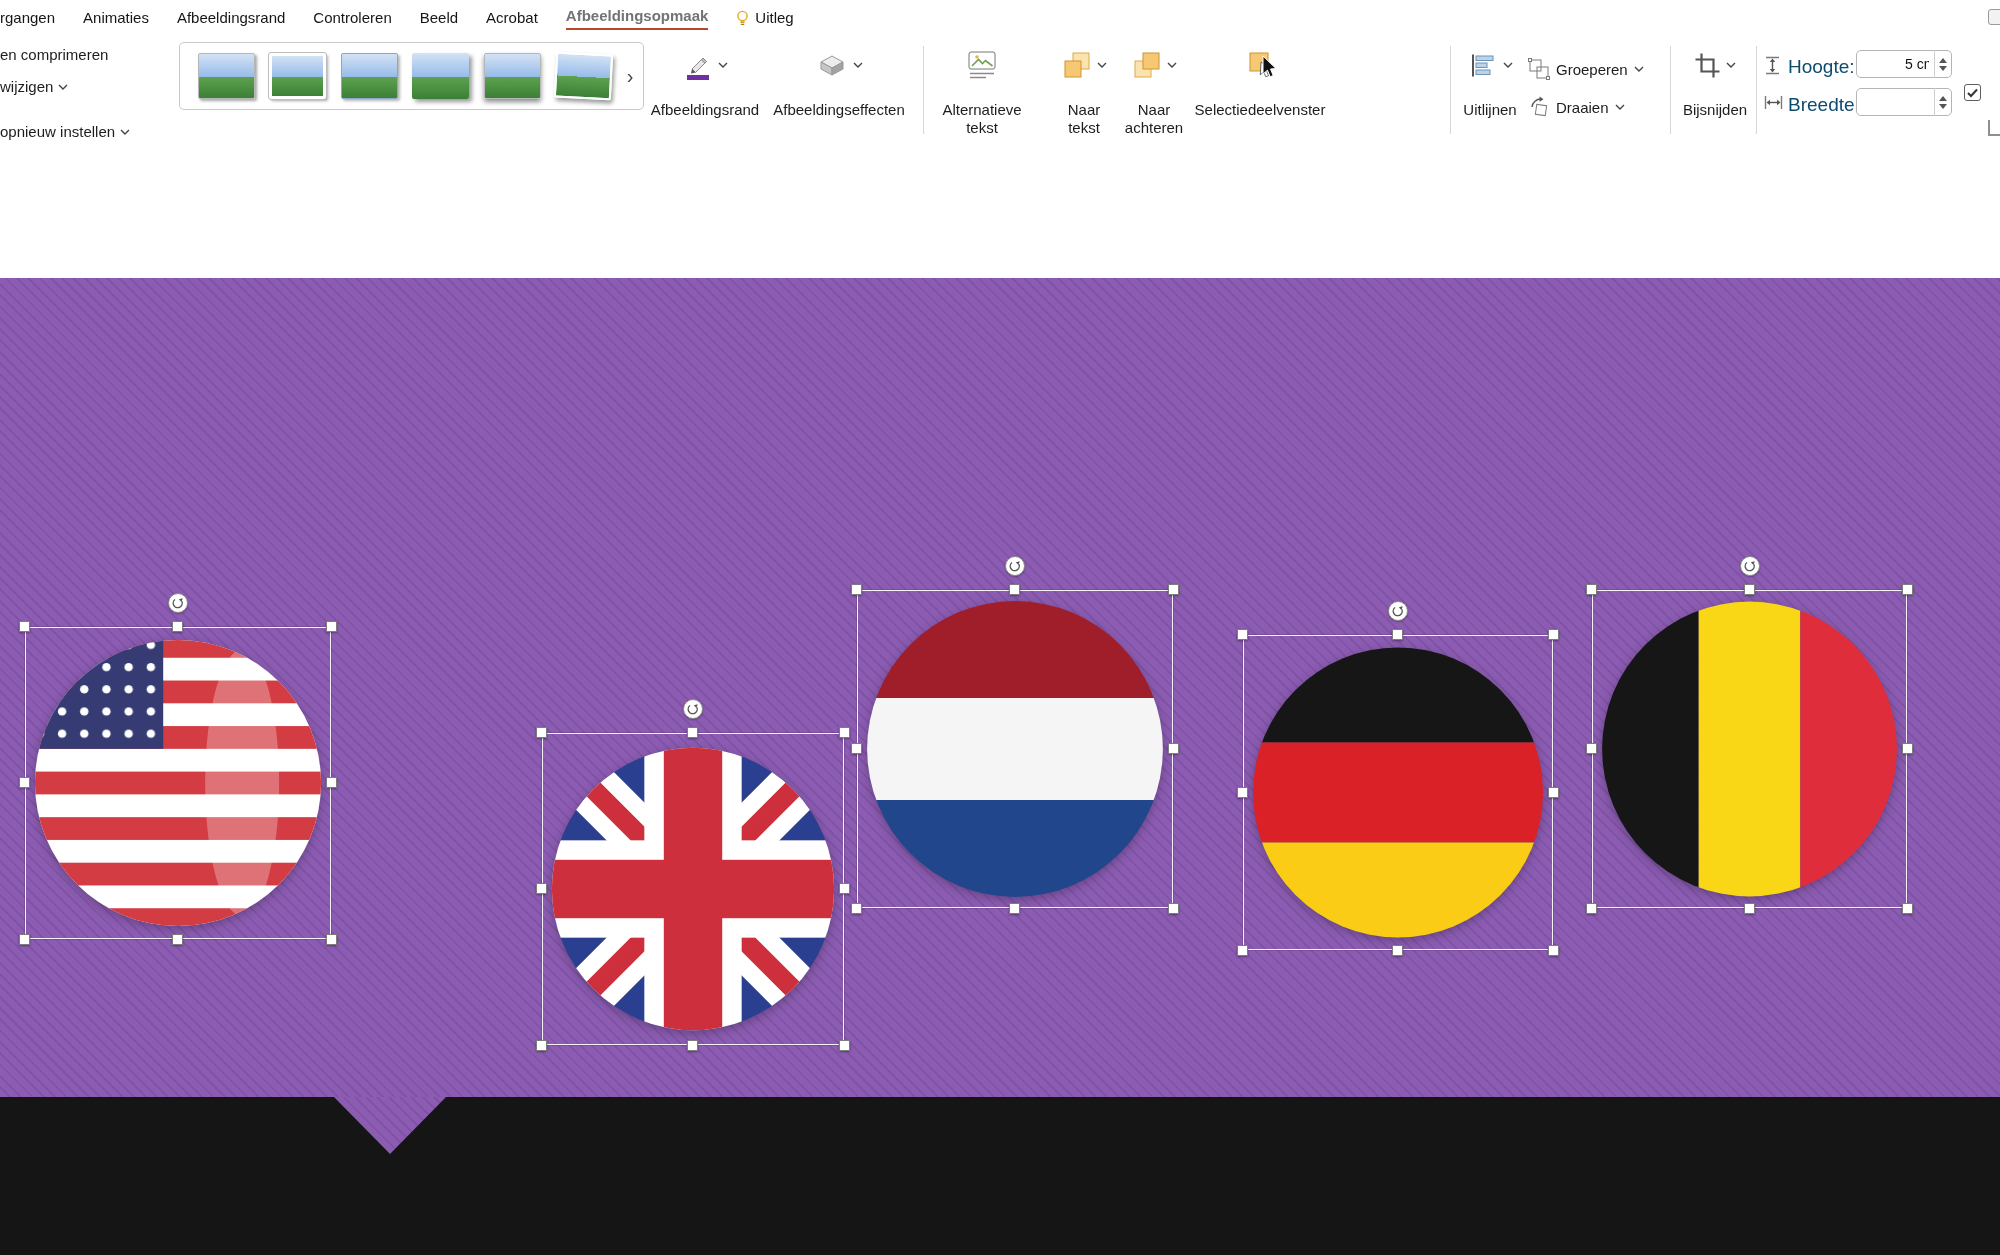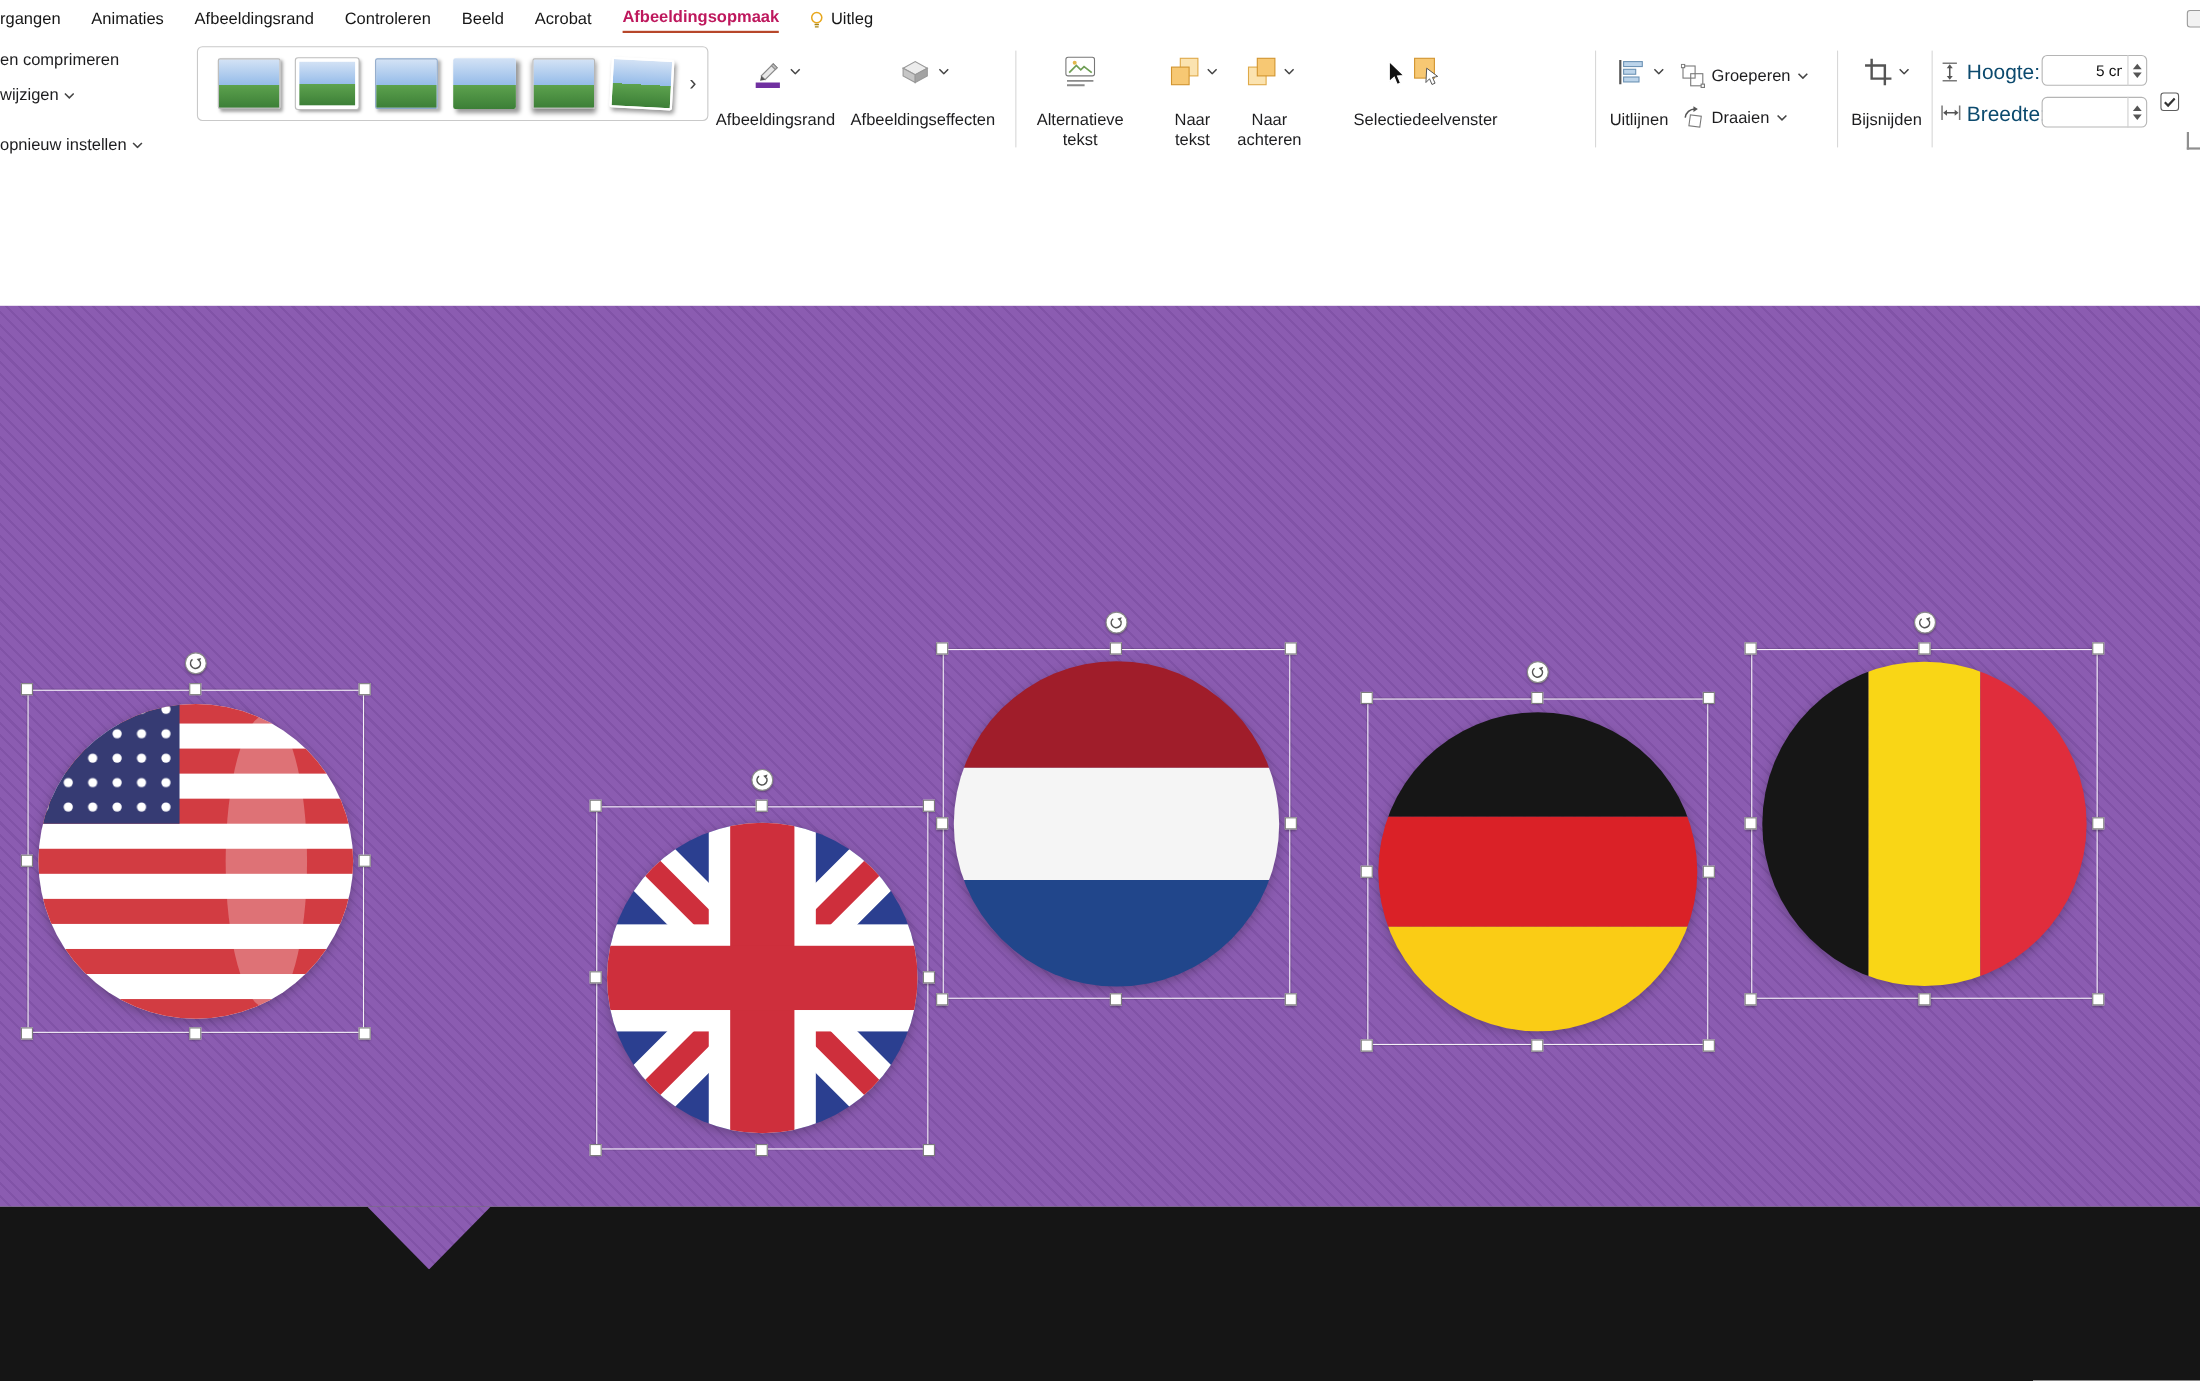--- a/index.html
+++ b/index.html
@@ -5,21 +5,21 @@
   * { margin:0; padding:0; box-sizing:border-box; }
   html,body { width:2000px; height:1255px; overflow:hidden; background:#ffffff;
               font-family:"Liberation Sans", sans-serif; }
 
   
   .menubar { position:absolute; top:0; left:0; width:2000px; height:36px;
              background:#fff; display:flex; align-items:center; font-size:15px; color:#161616; }
   .tab { padding:0 14px; height:36px; display:flex; align-items:center; gap:6px; cursor:default; white-space:nowrap; }
   .tab:first-child { padding-left:0; }
   .tab span { padding-bottom:2px; }
-  .tab.active span { color:#be185d; font-weight:700; border-bottom:2.5px solid #b7472a; padding-bottom:4px; }
+  .tab.active span { color:#737373; font-weight:700; border-bottom:2.5px solid #b7472a; padding-bottom:4px; }
   .mb-partial { position:absolute; right:-4px; top:9px; width:16px; height:16px;
                 border:1.5px solid #9a9a9a; border-radius:3px; background:#f2f2f2; }
 
   
   .ribbon { position:absolute; top:36px; left:0; width:2000px; height:112px; background:#fff; }
   .vdiv { position:absolute; top:10px; height:88px; width:1px; background:#d8d8d8; }
 
   .lp { position:absolute; font-size:15px; color:#1d1d1f; white-space:nowrap; display:flex; align-items:center; gap:5px; }
 
   .gallery { position:absolute; left:179px; top:6px; width:465px; height:68px;
@@ -214,21 +214,21 @@
       <svg class="chev" width="10" height="6">
           <path d="M1 1 L5 5 L9 1" stroke="#444" stroke-width="1.4" fill="none"></path>
         </svg>
     </div>
     <div class="rb-label">
       <div>Naar</div>
       <div>achteren</div>
     </div>
   </div>
 
-  <div class="rb-btn" style="left:1216px;width:160px;">
+  <div class="rb-btn" style="left:1180px;width:160px;">
     <div class="rb-icon-row">
       <svg width="30" height="32" viewBox="0 0 30 32">
         <rect x="5" y="4" width="18" height="18" fill="#f7c873" stroke="#d2942f"></rect>
         <path d="M16 13 L26 20.5 L21.3 21.4 L23.6 26.6 L20.8 27.8 L18.6 22.6 L15.3 26 Z" fill="#fff" stroke="#555" stroke-width="0.9"></path>
       </svg>
     </div>
     <div class="rb-label">Selectiedeelvenster</div>
   </div>
 
 

